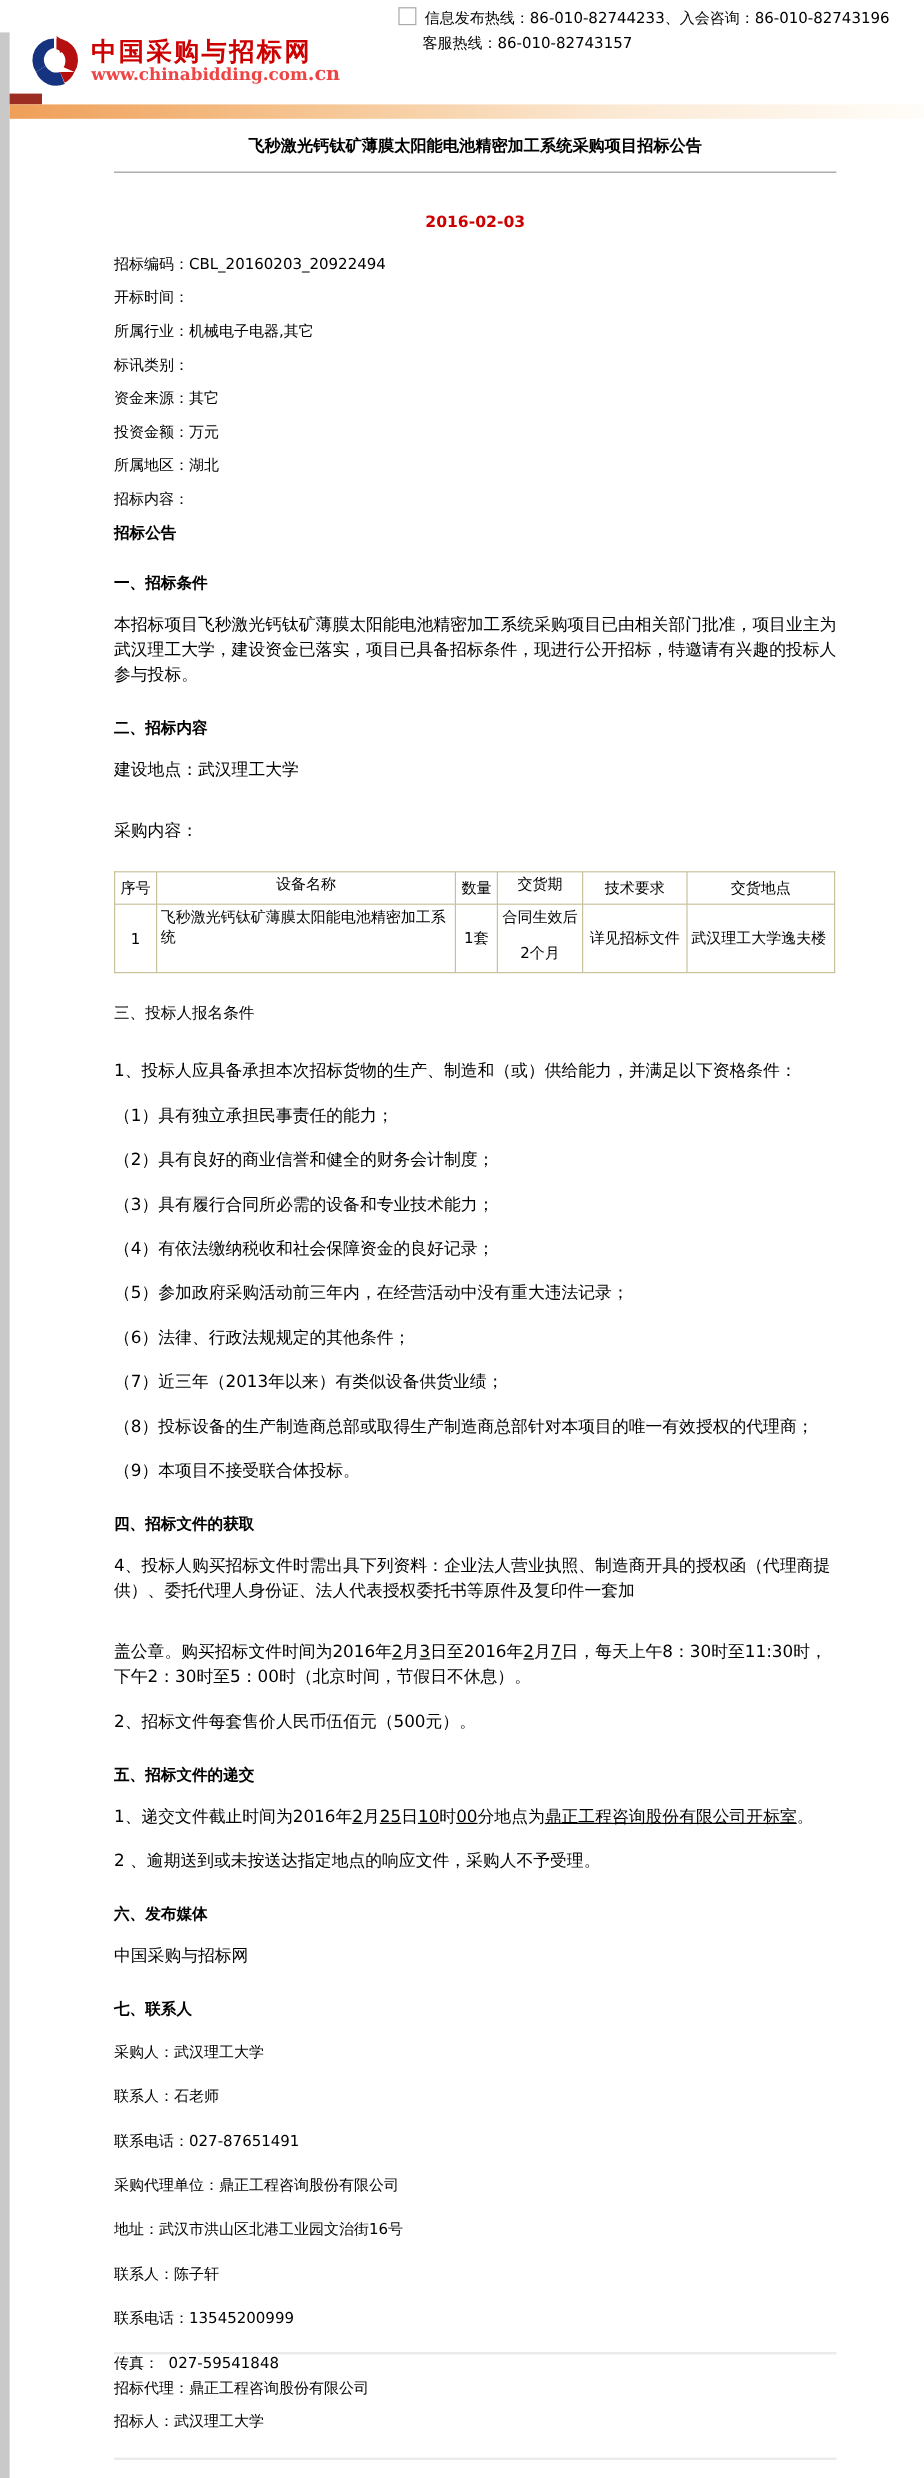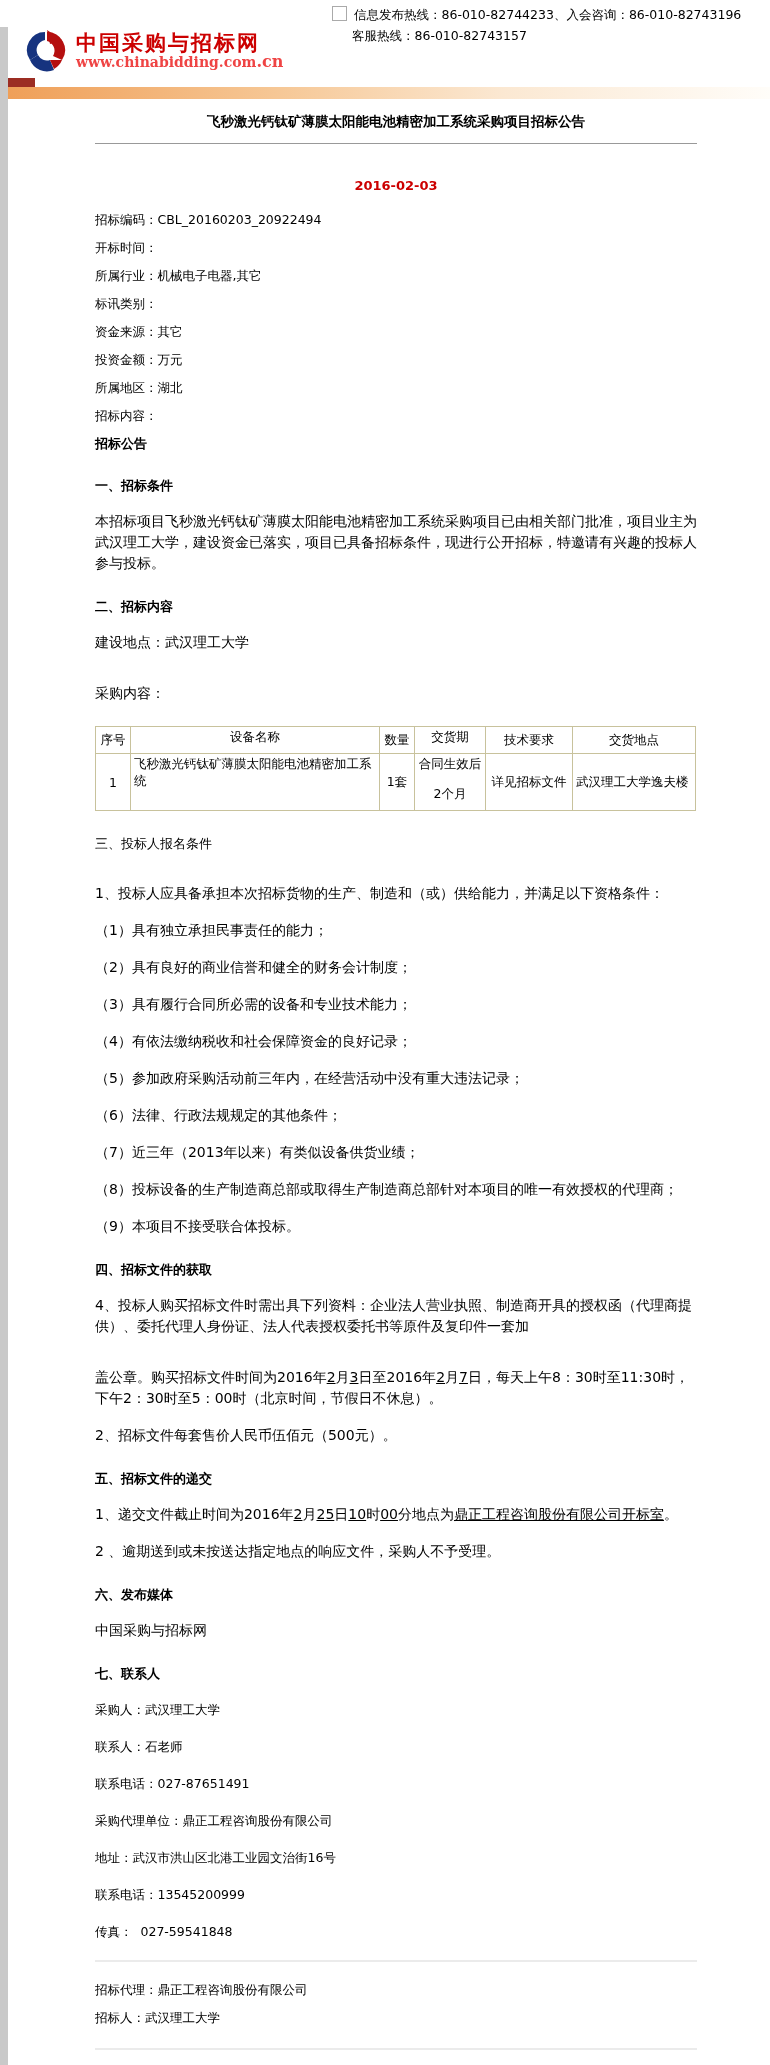--- a/index.html
+++ b/index.html
@@ -167,20 +167,21 @@
 
     <div class="sec-heading">六、发布媒体</div>
     <p class="body-line">中国采购与招标网</p>
 
     <div class="sec-heading">七、联系人</div>
     <p class="contact-row"><span>采购人：</span><span>武汉理工大学</span></p>
     <p class="contact-row"><span>联系人：</span><span>石老师</span></p>
     <p class="contact-row"><span>联系电话：</span><span>027-87651491</span></p>
     <p class="contact-row"><span>采购代理单位：</span><span>鼎正工程咨询股份有限公司</span></p>
     <p class="contact-row"><span>地址：</span><span>武汉市洪山区北港工业园文治街16号</span></p>
+    <p class="contact-row"><span>联系人：</span><span>陈子轩</span></p>
     <p class="contact-row"><span>联系电话：</span><span>13545200999</span></p>
     <p class="contact-row"><span style="margin-right:8px;">传真：</span><span>027-59541848</span></p>
   </div>
 
   <div class="footer">
     <hr class="footer-sep">
     <p class="footer-line"><span>招标代理：</span><span>鼎正工程咨询股份有限公司</span></p>
     <p class="footer-line"><span>招标人：</span><span>武汉理工大学</span></p>
     <hr class="footer-sep bottom">
   </div>

